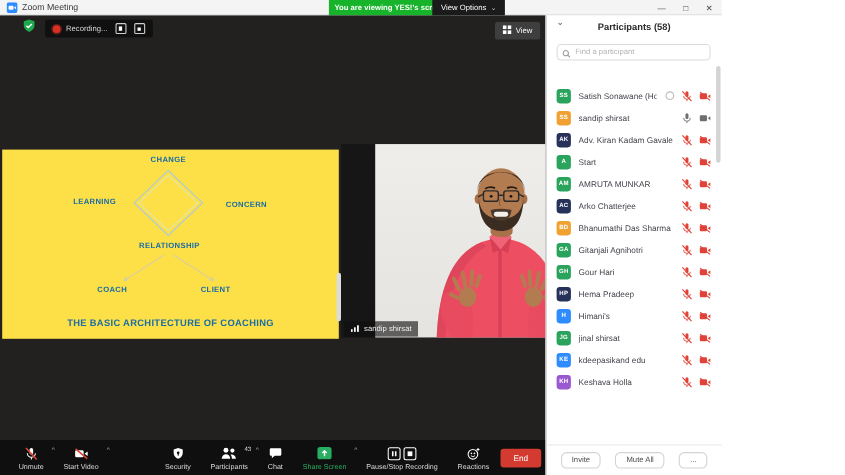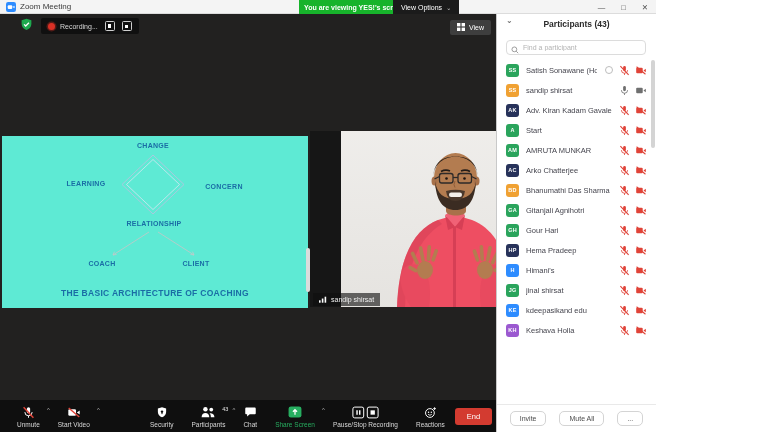--- a/index.html
+++ b/index.html
@@ -28,21 +28,21 @@
   .rec-dot { width:7px; height:7px; border-radius:50%; background:#d93025; box-shadow:0 0 0 1.5px rgba(217,48,37,.35); }
   .rec-label { color:#d8d8d8; font-size:7px; }
   .rec-btn { width:10px; height:10px; border:1px solid #cfcfcf; border-radius:1.5px; background:none; position:relative; cursor:pointer; margin-left:2px; }
   .rec-btn.pause::before, .rec-btn.pause::after { content:""; position:absolute; top:2px; bottom:2px; width:1.5px; background:#fff; }
   .rec-btn.pause::before { left:2.5px; } .rec-btn.pause::after { right:2.5px; }
   .rec-btn.stop::before { content:""; position:absolute; inset:2.5px; background:#fff; }
 
   .view-btn { position:absolute; top:6px; right:5px; background:#3e3e3e; border:none; border-radius:2px; color:#fff; font-size:7px; display:flex; align-items:center; gap:4px; padding:3px 7px; cursor:pointer; }
 
   
-  .slide { position:absolute; left:2px; top:122px; width:306px; height:172px; background:#5eead4; }
+  .slide { position:absolute; left:2px; top:122px; width:306px; height:172px; background:#fde047; }
   .slide-svg { position:absolute; inset:0; }
   .node { position:absolute; transform:translateX(-50%); font-size:7px; font-weight:bold; letter-spacing:.3px; color:var(--slide-text); white-space:nowrap; }
   .slide-title { position:absolute; left:153px; top:152px; transform:translateX(-50%); font-size:8.5px; font-weight:bold; letter-spacing:.3px; color:var(--slide-text); white-space:nowrap; }
 
   .splitter { position:absolute; left:306px; top:234px; width:4px; height:44px; background:#dcdcdc; border-radius:2px; cursor:col-resize; }
 
   
   .video { position:absolute; left:310px; top:117px; width:290px; height:176px; background:#161616; }
   .video-inner { position:absolute; left:31px; top:0; width:229px; height:176px; overflow:hidden; }
   .name-tag { position:absolute; left:3px; bottom:1px; background:rgba(15,15,15,.62); color:#f0f0f0; font-size:7px; display:flex; align-items:center; gap:4px; padding:2.5px 6px; }
@@ -55,21 +55,21 @@
   .tb-item .tb-ic { height:13px; display:flex; align-items:center; }
   .tb-item .tb-label { font-size:6.5px; color:#d9d9d9; white-space:nowrap; }
   .tb-item.accent .tb-label { color:var(--share-green); }
   .tb-chev { position:absolute; top:3px; right:-1px; font-size:6px; color:#b5b5b5; }
   .tb-badge { position:absolute; top:2px; right:6px; font-size:5.5px; color:#e4e4e4; }
   .end-btn { position:absolute; right:4px; top:8px; width:37px; height:17px; background:var(--end-red); color:#fff; border:none; border-radius:3px; font-size:7.5px; cursor:pointer; }
 
   
   .panel-header { position:relative; height:19px; display:flex; align-items:center; justify-content:center; font-size:8.5px; font-weight:bold; color:#2b2b2b; flex:0 0 auto; }
   .panel-collapse { position:absolute; left:9px; top:2px; font-size:8px; color:#6d6d6d; cursor:pointer; }
-  .search-wrap { position:relative; margin:3px 10px 5px 9px; flex:0 0 auto; }
+  .search-wrap { position:relative; margin:3px 10px 22px 9px; flex:0 0 auto; }
   .search-wrap input { width:100%; height:15px; border:1px solid #dcdcdc; border-radius:4px; padding:0 4px 0 16px; font-size:7px; color:#444; outline:none; }
   .search-wrap input::placeholder { color:#b3b3b3; }
   .search-ic { position:absolute; left:5px; top:3.5px; }
   .plist { flex:1 1 auto; overflow:hidden; }
   .prow { height:20px; display:flex; align-items:center; gap:7px; padding:0 9px; cursor:pointer; }
   .avatar { width:13px; height:13px; border-radius:3px; color:#fff; font-size:5.5px; font-weight:bold; display:flex; align-items:center; justify-content:center; flex:0 0 auto; letter-spacing:.2px; }
   .pname { flex:1; font-size:7.5px; color:#45454e; white-space:nowrap; overflow:hidden; }
   .picons { display:flex; align-items:center; gap:5px; }
   .picons span { display:flex; }
   .scroll-thumb { position:absolute; right:1px; top:46px; width:4px; height:88px; background:#d4d4d4; border-radius:2px; cursor:pointer; }
@@ -320,21 +320,21 @@
               <span class="tb-label">Reactions</span>
             </button>
           </div>
         <button class="end-btn">End</button>
       </div>
     </div>
 
     <div class="panel">
       <div class="panel-header">
         <span class="panel-collapse">⌄</span>
-        <span>Participants (43)</span>
+        <span>Participants (58)</span>
       </div>
       <div class="search-wrap">
         <span class="search-ic">
           <svg width="8" height="8" viewBox="0 0 10 10">
               <circle cx="4.2" cy="4.2" r="3" fill="none" stroke="#9a9a9a" stroke-width="1.2"></circle>
               <path d="M6.5 6.5 L9 9" stroke="#9a9a9a" stroke-width="1.2"></path>
             </svg>
         </span>
         <input type="text" placeholder="Find a participant" style="">
       </div>

